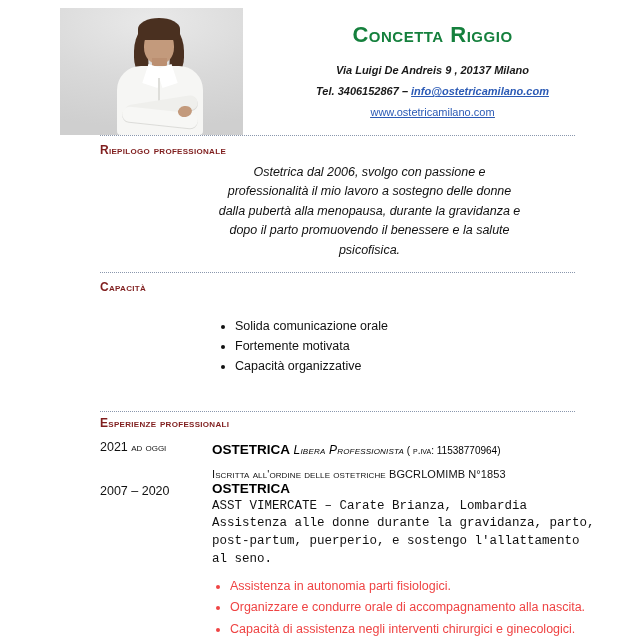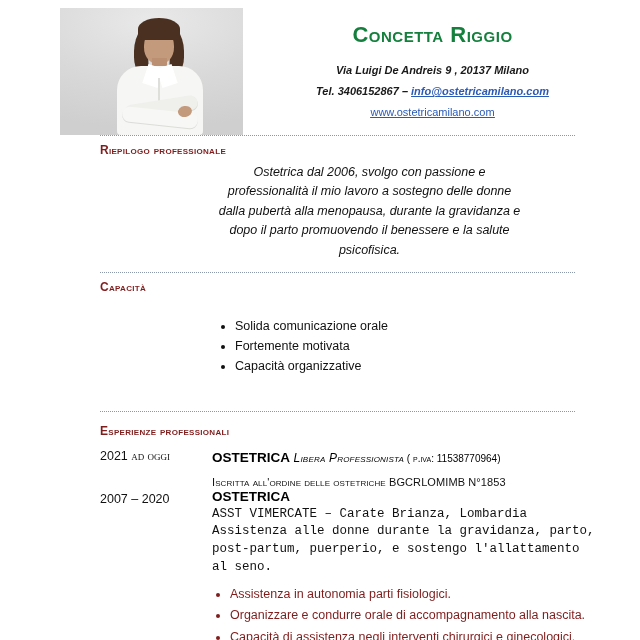--- a/index.html
+++ b/index.html
@@ -209,22 +209,21 @@
     padding-left: 100px;
   }
   .exp-dates {
     width: 112px;
     flex: 0 0 112px;
     font-size: 12.5px;
     color: #111;
   }
   .exp-dates .sc {
     font-variant: small-caps;
-    font-size: 13px;
-    font-family: Liberation Serif, serif;
+    font-size: 11px;
   }
   .exp-body {
     flex: 1;
     padding-right: 40px;
   }
   .exp-role {
     font-size: 13.5px;
     font-weight: bold;
     color: #000;
     margin: 0;
@@ -255,21 +254,21 @@
     font-family: Liberation Mono, monospace;
   }
   .exp-list {
     margin: 7px 0 0 0;
     padding-left: 18px;
     list-style: disc;
   }
   .exp-list li {
     font-size: 12.5px;
     line-height: 1.72;
-    color: #7f1d1d;
+    color: #ef4444;
   }
   .exp-second .exp-dates { padding-top: 16px; }
 </style>
 </head>
 <body>
 
 <div class="header">
 
   <div class="photo-wrap">
     <div class="photo">
@@ -305,21 +304,21 @@
   <div class="skill-col left">
     <ul>
       <li>Solida comunicazione orale</li>
       <li>Fortemente motivata</li>
       <li>Capacità organizzative</li>
     </ul>
   </div>
 </div>
 
 <div class="divider" style="margin-top:18px"></div>
-<div class="section-title" style="margin-top:12px">Esperienze professionali</div>
+<div class="section-title" style="margin-top:4px">Esperienze professionali</div>
 
 <div class="exp-block">
   <div class="exp-dates"><span>2021 </span><span class="sc">ad oggi</span></div>
   <div class="exp-body">
     <span class="exp-role">OSTETRICA</span><span class="exp-role-sub"> Libera Professionista</span><span class="exp-piva"><span> ( </span><span class="lbl">p.iva:</span><span> 11538770964)</span></span>
   </div>
 </div>
 
 <div class="exp-block exp-second">
   <div class="exp-dates"><span>2007 – 2020</span></div>

